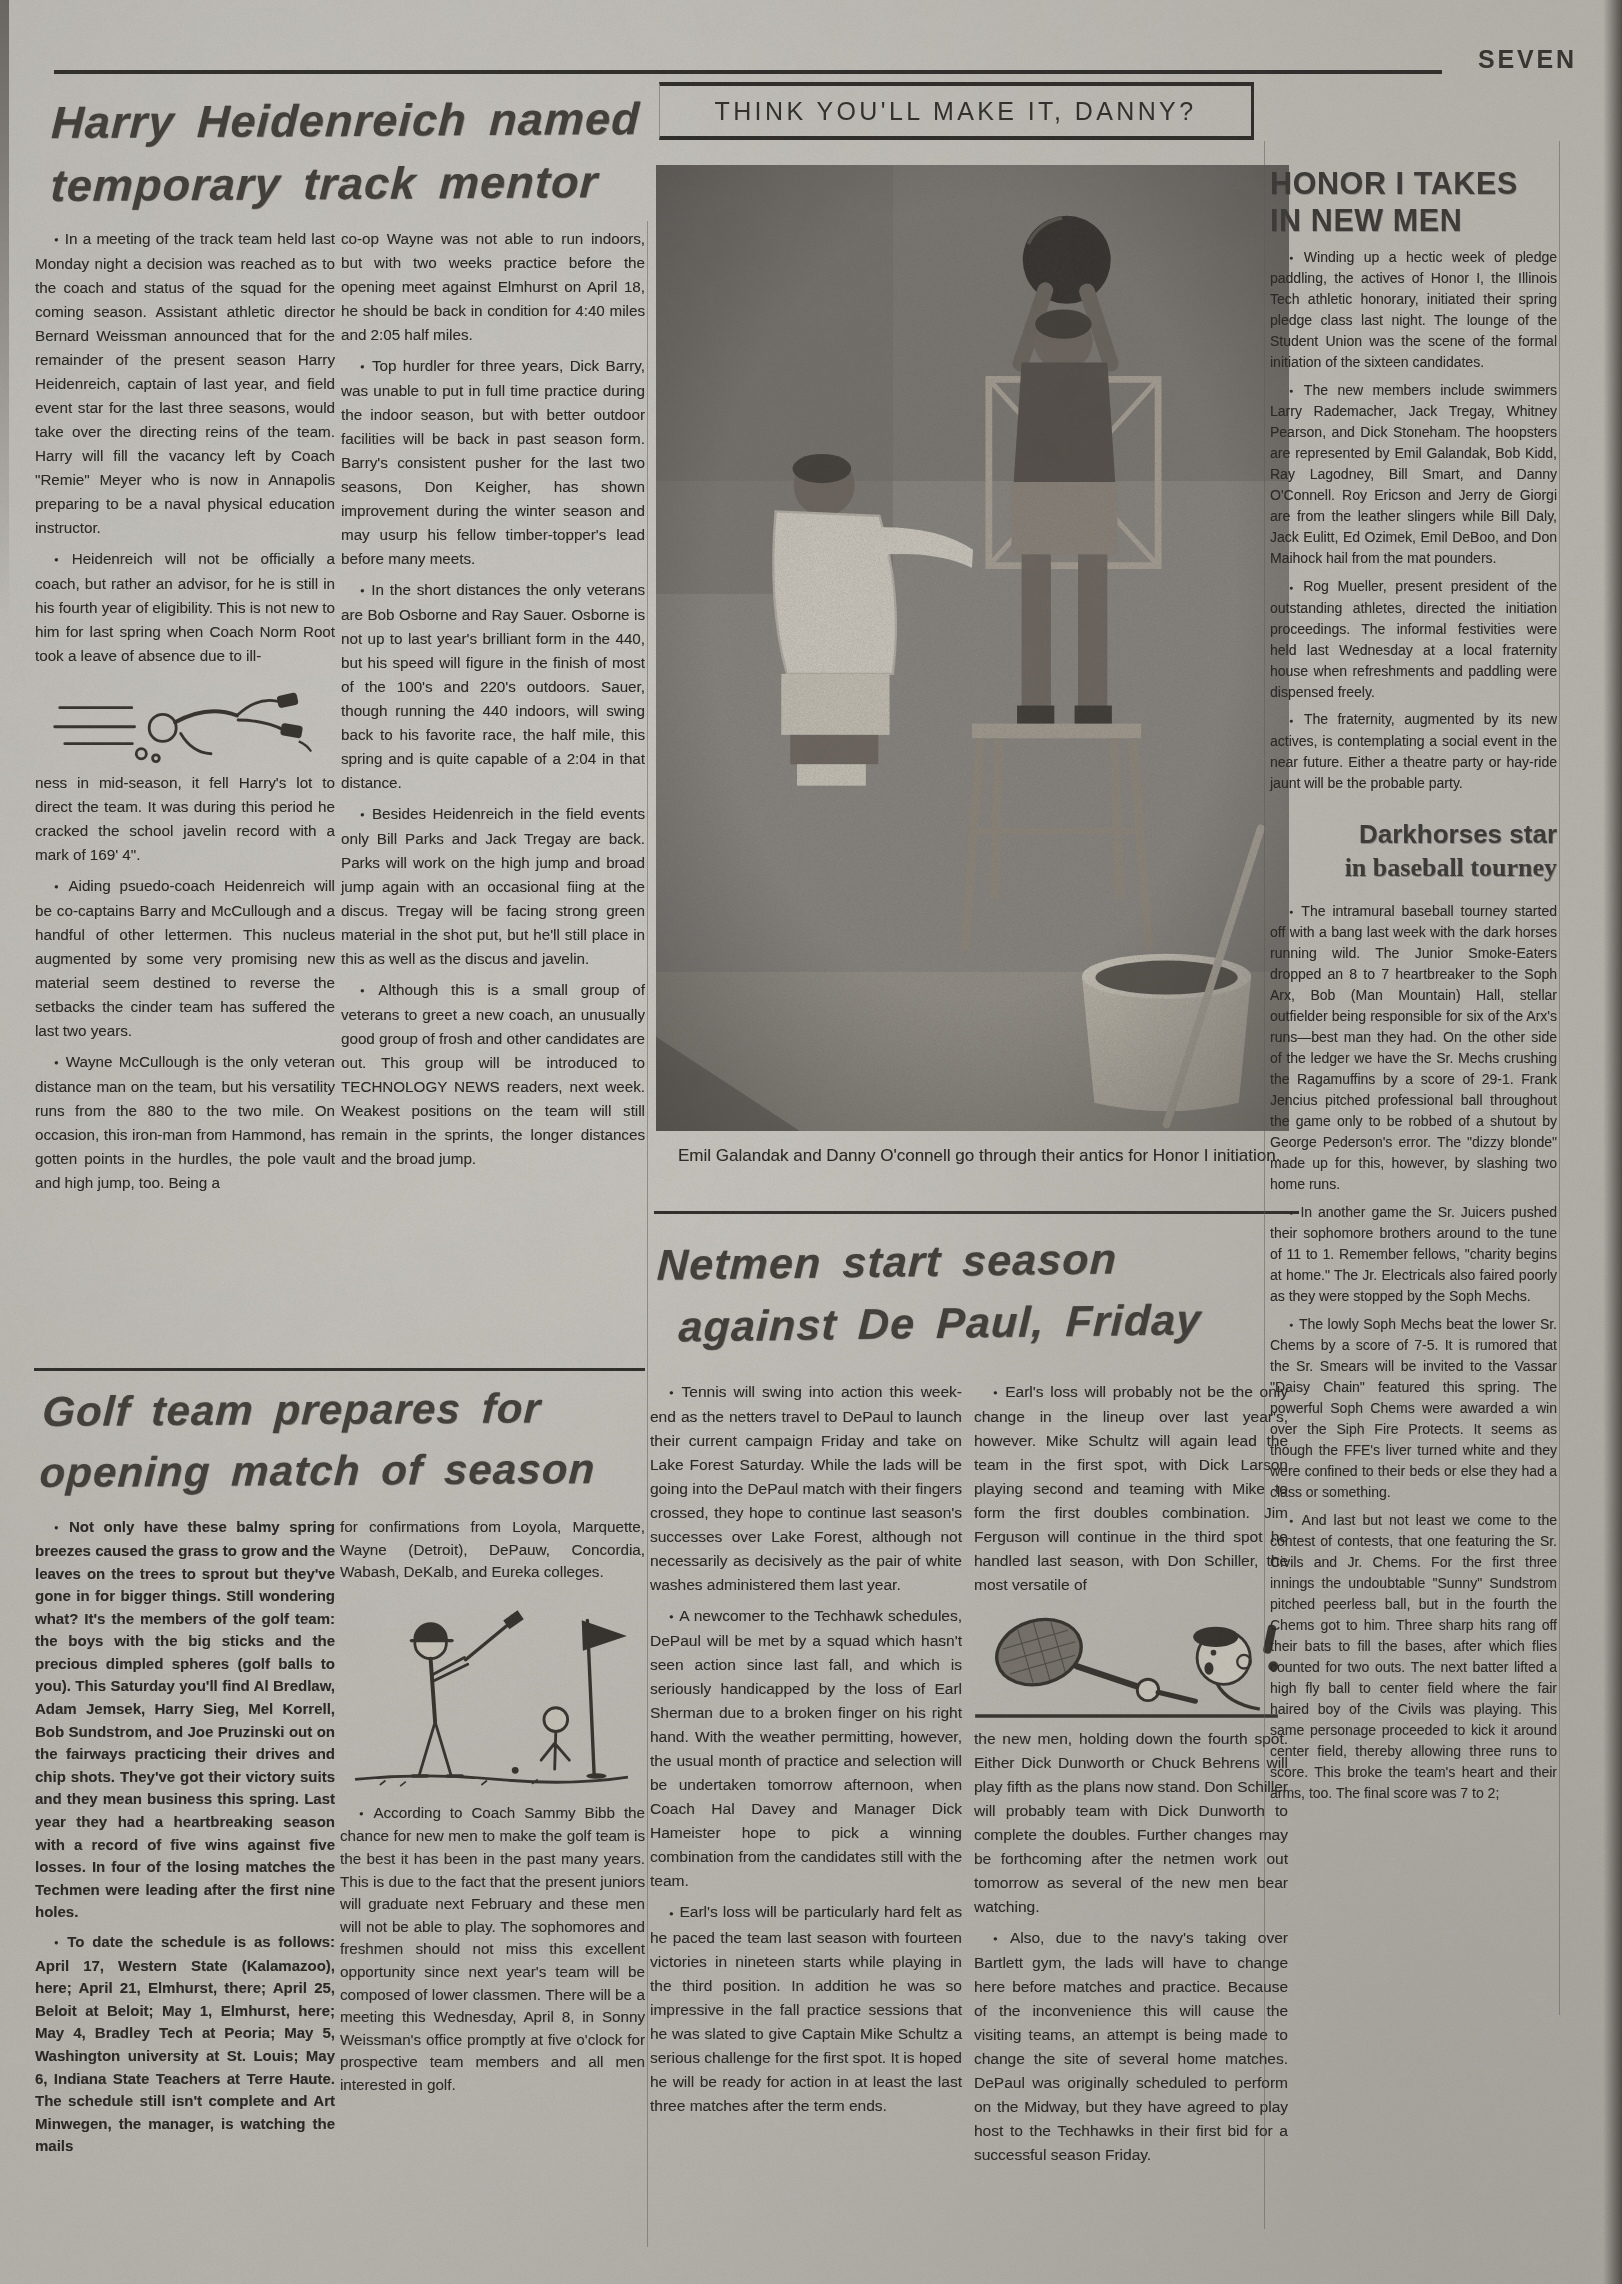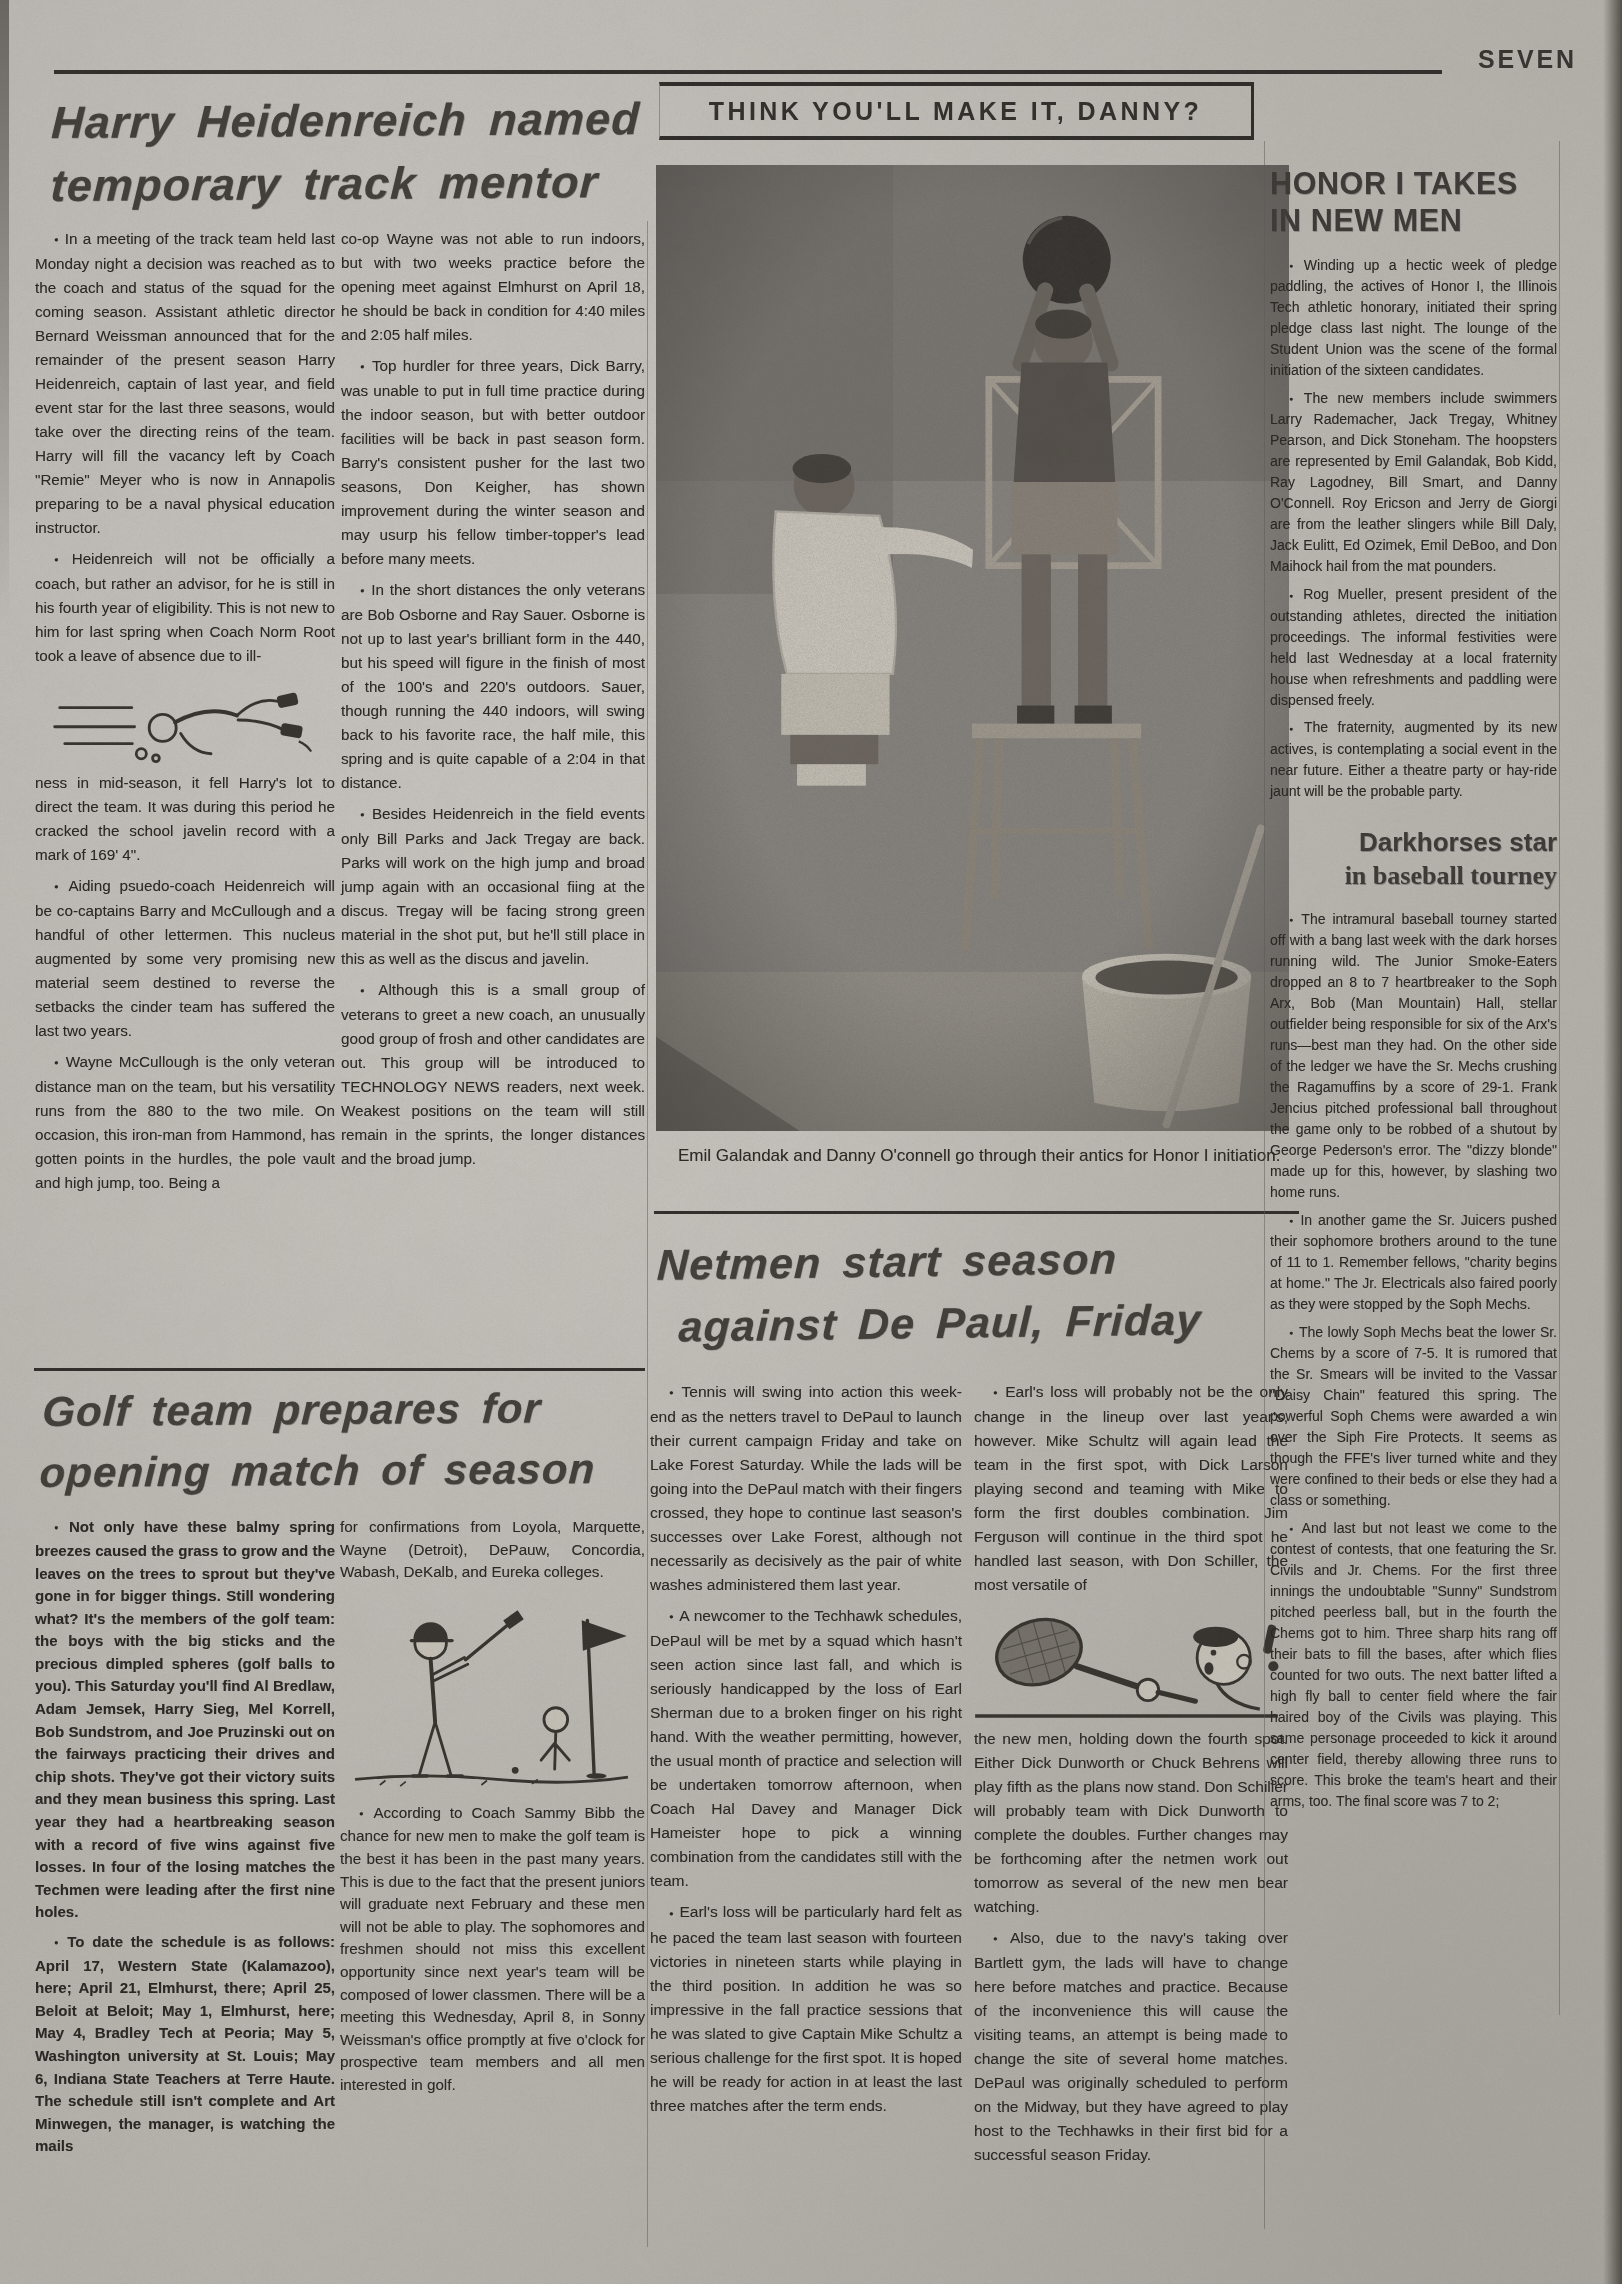--- a/index.html
+++ b/index.html
@@ -43,31 +43,31 @@
   .para.cont{text-indent:0;}
   .col-track1{left:35px;  top:227px;  width:300px; font-size:15.2px; line-height:24px;}
   .col-track2{left:341px; top:227px;  width:304px; font-size:15.2px; line-height:24px;}
   .col-net1{left:650px;  top:1380px; width:312px; font-size:15.5px; line-height:24px;}
   .col-net2{left:974px;  top:1380px; width:314px; font-size:15.5px; line-height:24px;}
   .col-right{left:1270px; top:165px;  width:287px; font-size:14px;  line-height:21px;}
   .col-golf1{left:35px;  top:1516px; width:300px; font-size:15px; line-height:22.6px;font-weight:bold;}
   .col-golf2{left:340px; top:1516px; width:305px; font-size:15.2px; line-height:22.6px;}
   .col-right .hc1{font-size:30.5px; line-height:37px; font-weight:bold; font-style:normal;
     letter-spacing:0.6px; color:#3a3835; text-align:left; text-shadow:0.6px 0.6px 0 rgba(46,43,39,.3);}
-  .col-right .hc2{margin-bottom:16px;}
+  .col-right .hc2{margin-bottom:8px;}
   .col-right .hslab{font-size:26px; line-height:33px; font-weight:bold; color:#3a3835;
     text-align:right; letter-spacing:0; margin-top:24px; text-shadow:0.7px 0.7px 0 rgba(46,43,39,.35);}
   .col-right .hslab2{margin-bottom:17px;font-family:Liberation Serif, serif;}
 
   
   .danny-box{position:absolute; left:659px; top:82px; width:591px; height:50px;
     border-top:4px solid #2c2a27; border-bottom:4px solid #2c2a27; border-right:3.4px solid #2c2a27;
     border-left:1.1px solid rgba(70,67,62,.4);
     display:flex; align-items:center; justify-content:center;
-    font-size:25px; font-weight:bold; letter-spacing:3.4px; color:#2f2d2a;}
+    font-size:25px; font-weight:normal; letter-spacing:3.4px; color:#2f2d2a;}
   .photo{position:absolute; left:656px; top:165px; width:633px; height:966px; background:#8e8b86; overflow:hidden;}
   .caption{position:absolute; left:654px; top:1143px; width:640px; font-weight:normal;
     font-size:17px; line-height:25px; text-align:justify; text-indent:24px; color:#27251f;
     text-shadow:0.2px 0.2px 0 rgba(52,49,44,.3);}
 
   .cartoon{display:block;}
   .cartoon.runner{margin:3.4px 0 5.6px 16px;}
   .cartoon.tennis{margin:5.6px 0 6.8px 0;}
   .cartoon.golfer{margin:2.3px 0 8px 5.6px;}
 </style>

